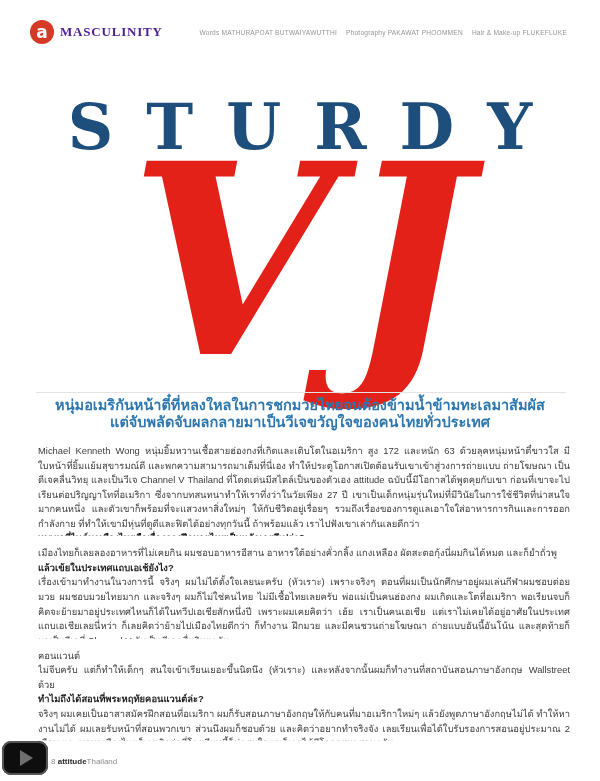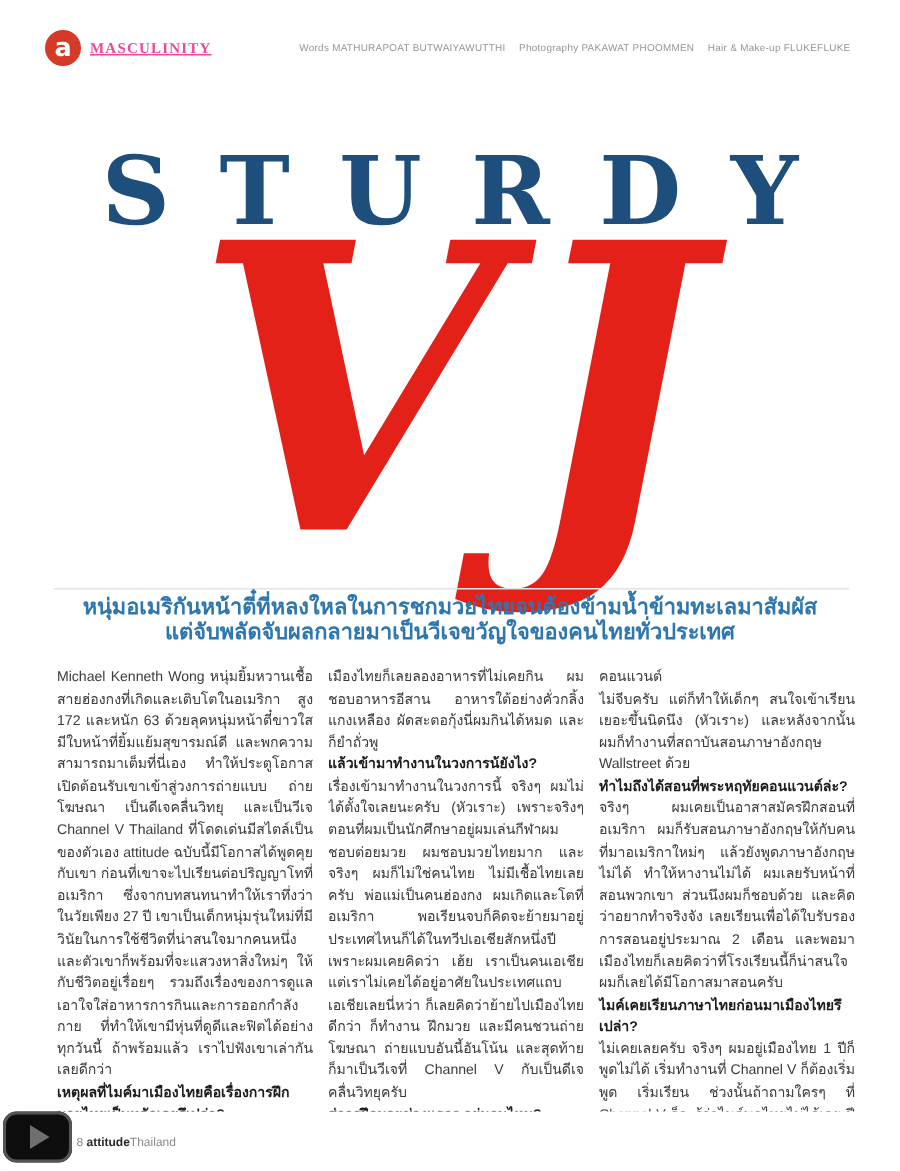--- a/index.html
+++ b/index.html
@@ -6,38 +6,38 @@
   .page{
     position:relative;width:600px;height:781px;margin:0 auto;background:#ffffff;
     font-family:"Liberation Sans",sans-serif;overflow:hidden;
     box-shadow:0 0 4px rgba(0,0,0,.25);
   }
   
   .hdr{position:absolute;top:20px;left:30px;right:33px;display:flex;justify-content:space-between;align-items:center;}
   .brand{display:flex;align-items:center;gap:6px;}
   .logo{width:24px;height:24px;border-radius:50%;background:#d43a25;color:#fff;display:flex;align-items:center;justify-content:center;
         font-weight:bold;font-size:17px;line-height:1;font-family:"DejaVu Sans",sans-serif;}
-  .brand-name{font-family:"Liberation Serif",serif;font-weight:bold;font-size:10px;letter-spacing:.8px;color:#ec4899;text-decoration:underline;}
+  .brand-name{font-family:"Liberation Serif",serif;font-weight:bold;font-size:13px;letter-spacing:.8px;color:#4c1d95;}
   .credits{font-size:6.6px;color:#949494;letter-spacing:.2px;white-space:nowrap;}
   .credits .role{margin-left:9px;}
   .credits .role:first-child{margin-left:0;}
   .credits .names{margin-left:2px;}
   
   .t-sturdy{position:absolute;top:96px;left:0;right:0;text-align:center;
     font-family:"DejaVu Serif","Liberation Serif",serif;font-weight:bold;
     font-size:63px;line-height:1;letter-spacing:33px;padding-left:33px;color:#1d4e7c;}
   .t-vj{position:absolute;top:128px;left:0;right:0;text-align:center;
     font-family:"DejaVu Serif","Liberation Serif",serif;font-weight:bold;
     font-size:265px;line-height:1;letter-spacing:10px;padding-left:10px;color:#e32119;font-style:italic;}
   .rule{position:absolute;top:392px;left:36px;right:34px;height:1px;background:#e3e3e3;}
   
   .subtitle{position:absolute;top:397px;left:0;right:0;text-align:center;
     color:#2d77ae;font-weight:bold;font-size:14.5px;line-height:16.5px;}
   
-  .article{position:absolute;top:444px;left:38px;right:30px;bottom:40px;display:flex;gap:10px;}
+  .article{position:absolute;top:444px;left:38px;right:30px;bottom:40px;display:flex;gap:10px;flex-direction:column;}
   .col{flex:1 1 0;font-size:9.4px;line-height:1.55;color:#3b3b3b;text-align:justify;overflow:hidden;}
   .col p{margin:0;}
   .col p.q{font-weight:bold;color:#1c1c1c;}
   
   .play-btn{position:absolute;left:2px;bottom:6px;width:46px;height:34px;background:#0e0e0e;border-radius:9px;
     display:flex;align-items:center;justify-content:center;cursor:pointer;box-shadow:0 0 0 2px #555 inset;}
   .play-tri{width:0;height:0;border-top:8px solid transparent;border-bottom:8px solid transparent;border-left:13px solid #6f6f6f;margin-left:3px;}
   .foot-text{position:absolute;left:51px;bottom:15px;font-size:8px;color:#8a8a8a;margin-top:43px;}
   .foot-text .bold{font-weight:bold;color:#2a2a2a;}
 </style>
@@ -64,21 +64,21 @@
     <div>แต่จับพลัดจับผลกลายมาเป็นวีเจขวัญใจของคนไทยทั่วประเทศ</div>
   </div>
 
   <div class="article">
       <div class="col">
         <p class="p">Michael Kenneth Wong หนุ่มยิ้มหวานเชื้อสายฮ่องกงที่เกิดและเติบโตในอเมริกา สูง 172 และหนัก 63 ด้วยลุคหนุ่มหน้าตี๋ขาวใส มีใบหน้าที่ยิ้มแย้มสุขารมณ์ดี และพกความสามารถมาเต็มที่นี่เอง ทำให้ประตูโอกาสเปิดต้อนรับเขาเข้าสู่วงการถ่ายแบบ ถ่ายโฆษณา เป็นดีเจคลื่นวิทยุ และเป็นวีเจ Channel V Thailand ที่โดดเด่นมีสไตล์เป็นของตัวเอง attitude ฉบับนี้มีโอกาสได้พูดคุยกับเขา ก่อนที่เขาจะไปเรียนต่อปริญญาโทที่อเมริกา ซึ่งจากบทสนทนาทำให้เราทึ่งว่าในวัยเพียง 27 ปี เขาเป็นเด็กหนุ่มรุ่นใหม่ที่มีวินัยในการใช้ชีวิตที่น่าสนใจมากคนหนึ่ง และตัวเขาก็พร้อมที่จะแสวงหาสิ่งใหม่ๆ ให้กับชีวิตอยู่เรื่อยๆ รวมถึงเรื่องของการดูแลเอาใจใส่อาหารการกินและการออกกำลังกาย ที่ทำให้เขามีหุ่นที่ดูดีและฟิตได้อย่างทุกวันนี้ ถ้าพร้อมแล้ว เราไปฟังเขาเล่ากันเลยดีกว่า</p>
         <p class="q">เหตุผลที่ไมค์มาเมืองไทยคือเรื่องการฝึกมวยไทยเป็นหลักเลยรึเปล่า?</p>
       </div>
       <div class="col">
         <p class="a">เมืองไทยก็เลยลองอาหารที่ไม่เคยกิน ผมชอบอาหารอีสาน อาหารใต้อย่างคั่วกลิ้ง แกงเหลือง ผัดสะตอกุ้งนี่ผมกินได้หมด และก็ยำถั่วพู</p>
-        <p class="q">แล้วเข้ามาทำงานในวงการน้ยังไง?</p>
+        <p class="q">แล้วเข้ยในประเทศแถบเอเช้ยังไง?</p>
         <p class="a">เรื่องเข้ามาทำงานในวงการนี้ จริงๆ ผมไม่ได้ตั้งใจเลยนะครับ (หัวเราะ) เพราะจริงๆ ตอนที่ผมเป็นนักศึกษาอยู่ผมเล่นกีฬาผมชอบต่อยมวย ผมชอบมวยไทยมาก และจริงๆ ผมก็ไม่ใช่คนไทย ไม่มีเชื้อไทยเลยครับ พ่อแม่เป็นคนฮ่องกง ผมเกิดและโตที่อเมริกา พอเรียนจบก็คิดจะย้ายมาอยู่ประเทศไหนก็ได้ในทวีปเอเชียสักหนึ่งปี เพราะผมเคยคิดว่า เฮ้ย เราเป็นคนเอเชีย แต่เราไม่เคยได้อยู่อาศัยในประเทศแถบเอเชียเลยนี่หว่า ก็เลยคิดว่าย้ายไปเมืองไทยดีกว่า ก็ทำงาน ฝึกมวย และมีคนชวนถ่ายโฆษณา ถ่ายแบบอันนี้อันโน้น และสุดท้ายก็มาเป็นวีเจที่ Channel V กับเป็นดีเจคลื่นวิทยุครับ</p>
         <p class="q">สู่การฝึกมวยช่วงแรกๆ อยู่นานไหม?</p>
       </div>
       <div class="col">
         <p class="a">คอนแวนต์</p>
         <p class="a">ไม่จีบครับ แต่ก็ทำให้เด็กๆ สนใจเข้าเรียนเยอะขึ้นนิดนึง (หัวเราะ) และหลังจากนั้นผมก็ทำงานที่สถาบันสอนภาษาอังกฤษ Wallstreet ด้วย</p>
         <p class="q">ทำไมถึงได้สอนที่พระหฤทัยคอนแวนต์ล่ะ?</p>
         <p class="a">จริงๆ ผมเคยเป็นอาสาสมัครฝึกสอนที่อเมริกา ผมก็รับสอนภาษาอังกฤษให้กับคนที่มาอเมริกาใหม่ๆ แล้วยังพูดภาษาอังกฤษไม่ได้ ทำให้หางานไม่ได้ ผมเลยรับหน้าที่สอนพวกเขา ส่วนนึงผมก็ชอบด้วย และคิดว่าอยากทำจริงจัง เลยเรียนเพื่อได้ใบรับรองการสอนอยู่ประมาณ 2 เดือน และพอมาเมืองไทยก็เลยคิดว่าที่โรงเรียนนี้ก็น่าสนใจ ผมก็เลยได้มีโอกาสมาสอนครับ</p>
         <p class="q">ไมค์เคยเรียนภาษาไทยก่อนมาเมืองไทยรึเปล่า?</p>
         <p class="a">ไม่เคยเลยครับ จริงๆ ผมอยู่เมืองไทย 1 ปีก็พูดไม่ได้ เริ่มทำงานที่ Channel V ก็ต้องเริ่มพูด เริ่มเรียน ช่วงนั้นถ้าถามใครๆ ที่ Channel V ก็จะรู้ว่าไมค์พูดไทยไม่ได้เลย ปีแรกก็เลยใช้ภาษาอังกฤษตลอดครับ</p>

